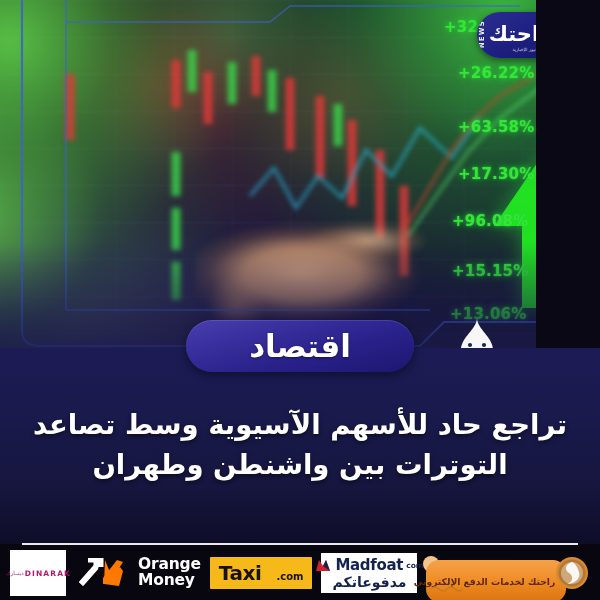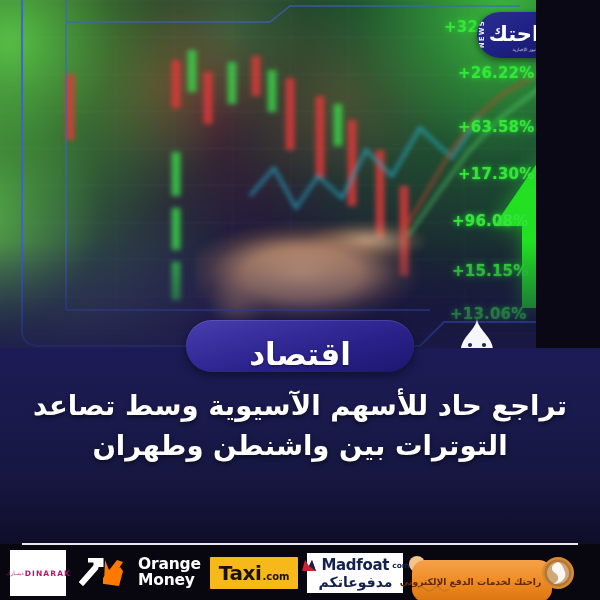--- a/index.html
+++ b/index.html
@@ -166,35 +166,35 @@
   }
 
   .cat-badge {
     position: absolute;
     left: 186px; top: 320px;
     width: 228px; height: 52px;
     border-radius: 26px;
     background: linear-gradient(165deg, #4a3fb0 0%, #3a2f9e 28%, #29218a 62%, #1d1770 100%);
     box-shadow: 0 3px 10px rgba(0,0,0,0.45), inset 0 1px 0 rgba(255,255,255,0.12);
     display: flex;
-    align-items: flex-end;
+    align-items: center;
     justify-content: center;
   }
   .cat-badge span {
     color: #ffffff;
     font-size: 31px;
     font-weight: bold;
     direction: rtl;
     letter-spacing: 0.5px;
     text-shadow: 0 1px 3px rgba(0,0,0,0.45);
   }
 
   .headline {
     position: absolute;
-    left: 18px; top: 385px;
+    left: 18px; top: 404px;
     width: 564px;
     text-align: center;
     direction: rtl;
     color: #ffffff;
     font-size: 27.5px;
     font-weight: bold;
     line-height: 1.46;
     text-shadow: 0 2px 4px rgba(0,0,0,0.55);
   }
 
@@ -245,21 +245,21 @@
     font-weight: bold;
     line-height: 1.02;
     letter-spacing: -0.2px;
   }
 
   
   .sp-taxi {
     background: #f6b919;
     padding: 4px 9px;
     border-radius: 1px;
-    gap: 1px;
+    gap: 15px;
   }
   .taxi-main { color: #17120a; font-size: 20px; font-weight: bold; letter-spacing: -0.4px; }
   .taxi-dom { color: #17120a; font-size: 10px; font-weight: bold; align-self: flex-end; margin-bottom: 3px; }
 
   
   .sp-madfoat {
     background: #ffffff;
     width: 96px; height: 40px;
     flex-direction: column;
     gap: 0px;

